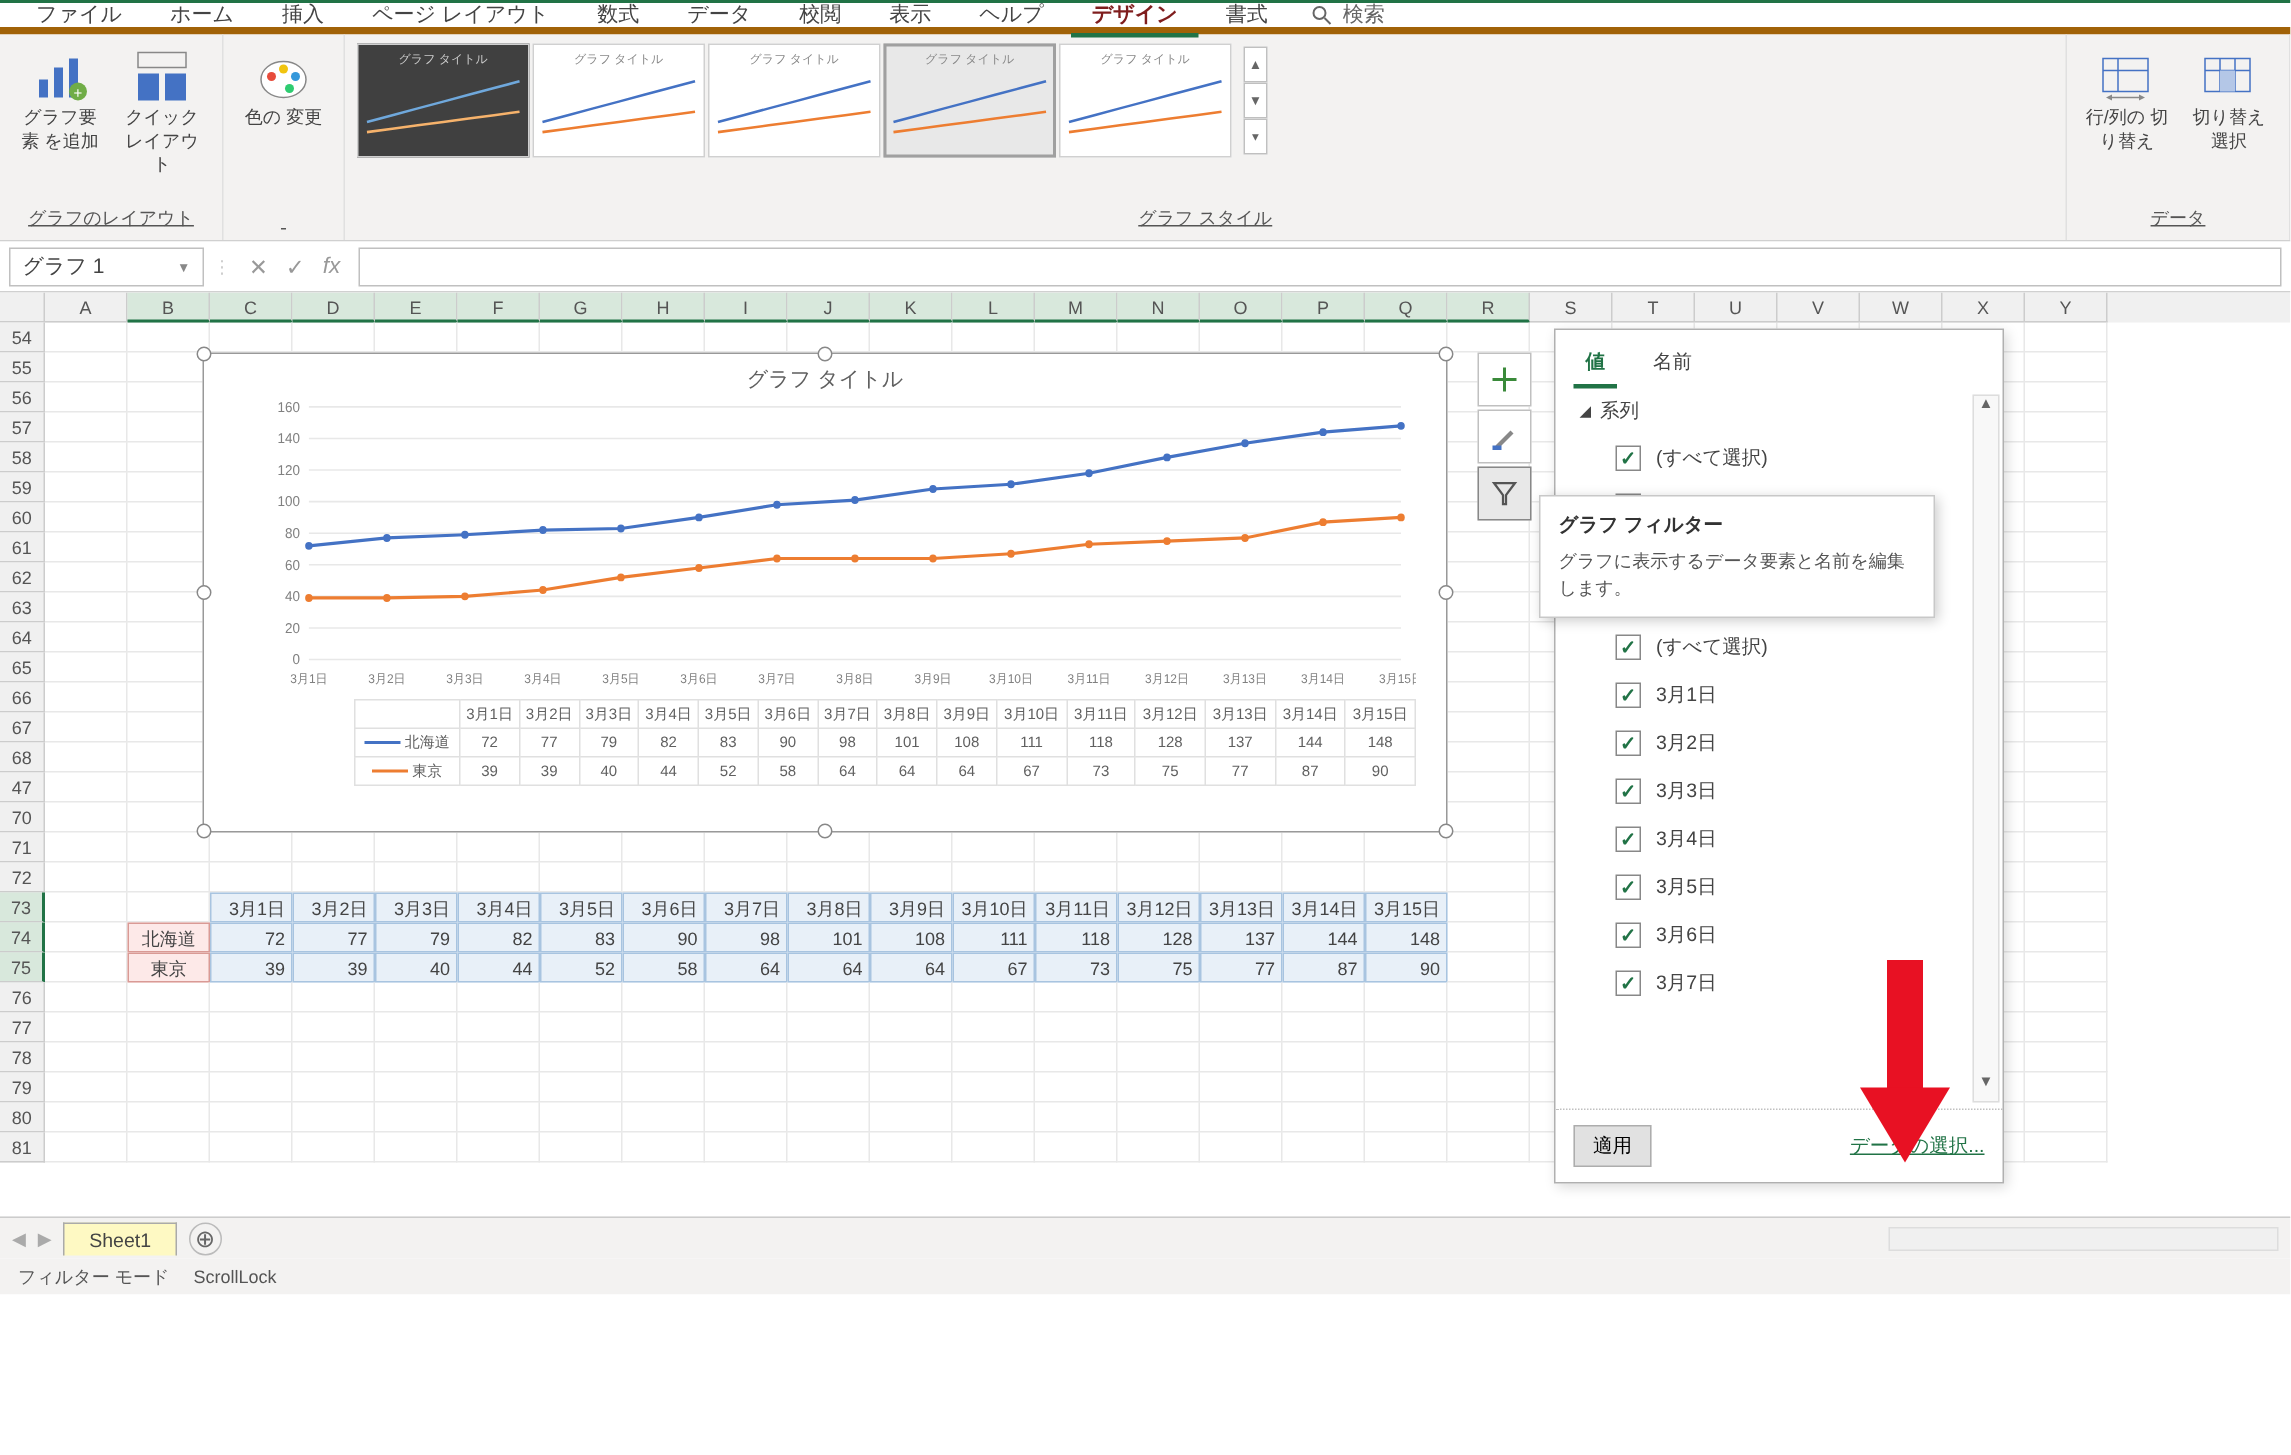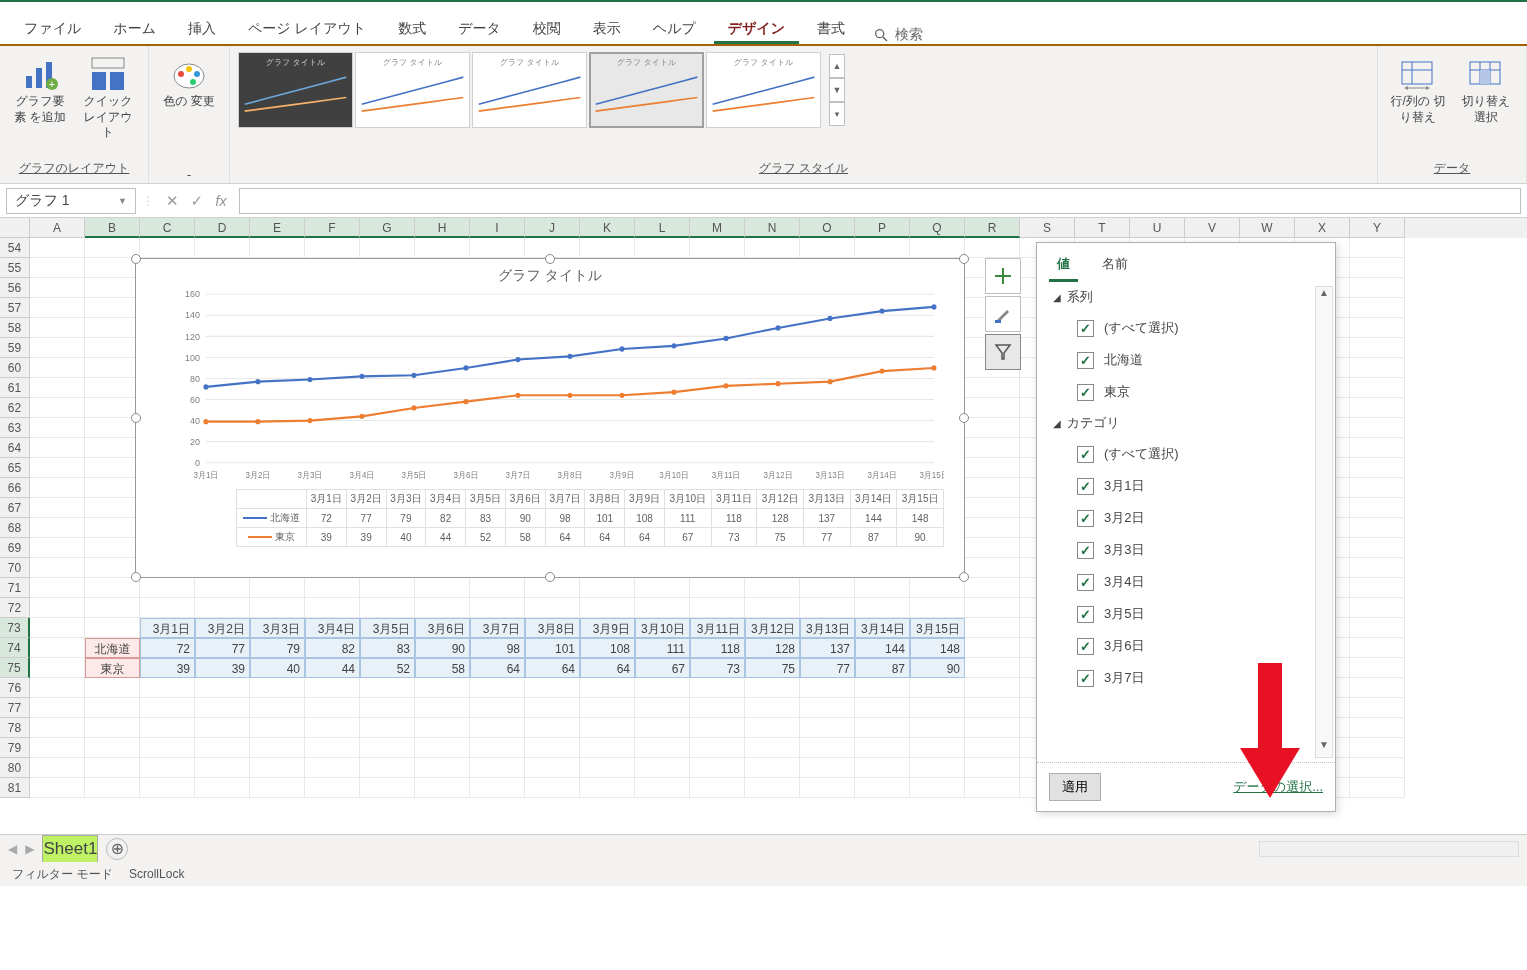--- a/index.html
+++ b/index.html
@@ -2,21 +2,21 @@
 <html><head>
 <meta charset="utf-8">
 <style>
 * { box-sizing: border-box; font-family: "Yu Gothic UI", "Meiryo", sans-serif; }
 body { margin: 0; background: #fff; font-size: 12px; color: #444; overflow: hidden; }
 
 
 .topbar { height: 2px; background: #217346; }
 
 
-.ribbon-tabs { display: flex; align-items: flex-end; padding: 0 10px; height: 44px; border-bottom: 2px solid #a16207; font-size: 14px; gap: 4px; }
+.ribbon-tabs { display: flex; align-items: center; padding: 0 10px; height: 21px; border-bottom: 5px solid #a16207; font-size: 14px; gap: 4px; }
 .ribbon-tabs .tab { padding: 6px 14px; color: #444; cursor: pointer; }
 .ribbon-tabs .tab.active { color: #7f1d1d; border-bottom: 3px solid #217346; padding-bottom: 3px; font-weight: 600; }
 .ribbon-tabs .search { display: flex; align-items: center; gap: 6px; color: #666; margin-left: 10px; }
 .ribbon-tabs .search-icon-svg { width: 16px; height: 16px; stroke: #666; fill: none; stroke-width: 2; }
 
 
 .ribbon { display: flex; align-items: stretch; background: #f3f2f1; border-bottom: 1px solid #d0d0d0; height: 138px; }
 .ribbon-group { display: flex; flex-direction: column; align-items: center; justify-content: space-between; padding: 6px 8px; border-right: 1px solid #e0e0e0; }
 .ribbon-group-label { font-size: 12px; color: #555; margin-top: auto; padding-top: 4px; text-decoration: underline; }
 .ribbon-group .content { display: flex; gap: 4px; align-items: flex-start; }
@@ -102,21 +102,21 @@
 .tooltip { position: absolute; left: 1026px; top: 135px; width: 264px; background: #fff; border: 1px solid #c8c8c8; box-shadow: 2px 2px 8px rgba(0,0,0,0.2); padding: 10px 12px; z-index: 50; }
 .tooltip .tt-title { font-weight: 600; color: #333; font-size: 13px; margin-bottom: 6px; }
 .tooltip .tt-body { font-size: 12px; color: #555; line-height: 1.5; }
 
 
 .red-arrow { position: absolute; left: 1230px; top: 445px; pointer-events: none; z-index: 60; }
 
 
 .sheet-tabs { display: flex; align-items: center; height: 28px; border-top: 1px solid #ccc; background: #f3f2f1; padding: 0 8px; gap: 8px; }
 .sheet-tabs .nav { color: #aaa; font-size: 12px; }
-.sheet-tab { background: #bef264; border: 1px solid #aaa; border-bottom: none; padding: 3px 0; font-size: 17px; cursor: pointer; }
+.sheet-tab { background: #fef9c3; border: 1px solid #aaa; border-bottom: none; padding: 3px 16px; font-size: 13px; cursor: pointer; }
 .sheet-tabs .plus { width: 22px; height: 22px; border-radius: 50%; border: 1px solid #bbb; display: flex; align-items: center; justify-content: center; color: #666; font-size: 16px; cursor: pointer; }
 .hscroll { flex: 1; display: flex; justify-content: flex-end; }
 .hscroll-bar { width: 260px; height: 16px; border: 1px solid #ddd; background: #f0f0f0; }
 
 
 .status { display: flex; align-items: center; height: 24px; background: #f3f2f1; padding: 0 12px; font-size: 12px; color: #555; gap: 16px; }
 </style>
 </head>
 <body>
 
@@ -720,21 +720,21 @@
           <div class="cell"></div>
           <div class="cell"></div>
           <div class="cell"></div>
           <div class="cell"></div>
           <div class="cell"></div>
           <div class="cell"></div>
           <div class="cell"></div>
           <div class="cell"></div>
         </div>
         <div class="row">
-          <div class="rh">69</div>
+          <div class="rh">47</div>
           <div class="cell"></div>
           <div class="cell"></div>
           <div class="cell"></div>
           <div class="cell"></div>
           <div class="cell"></div>
           <div class="cell"></div>
           <div class="cell"></div>
           <div class="cell"></div>
           <div class="cell"></div>
           <div class="cell"></div>
@@ -1247,20 +1247,24 @@
             <rect x="2" y="16" width="6" height="3" fill="#4472c4"></rect>
           </svg>
         </div>
       <div class="sbtn active">
           <svg width="20" height="20">
             <path d="M3 3 L17 3 L11 11 L11 17 L9 17 L9 11 Z" fill="none" stroke="#555" stroke-width="1.5"></path>
           </svg>
         </div>
     </div>
 
+    <div class="tooltip">
+      <div class="tt-title">グラフ フィルター</div>
+      <div class="tt-body">グラフに表示するデータ要素と名前を編集します。</div>
+    </div>
 
     <div class="filter-panel">
       <div class="filter-tabs">
         <div class="filter-tab active">値</div>
         <div class="filter-tab">名前</div>
       </div>
       <div class="filter-body">
         <div class="filter-scroll">
             <div class="arrow">▲</div>
             <div style="flex:1"></div>

